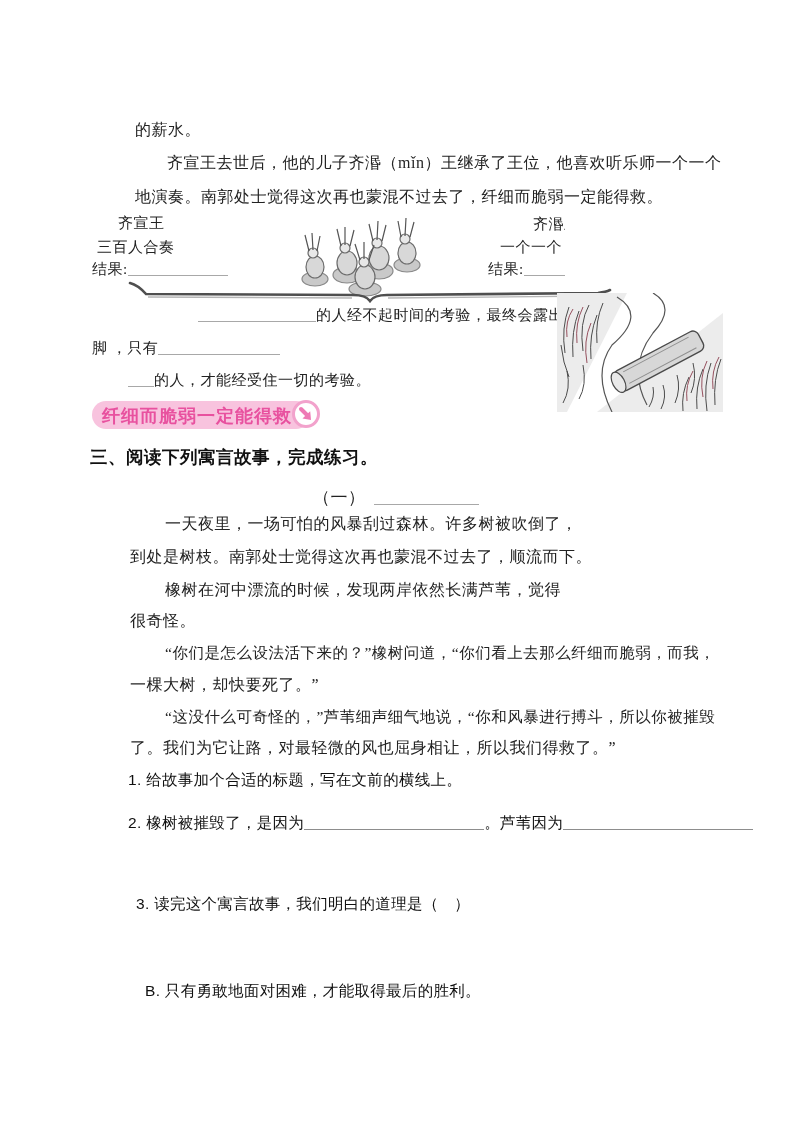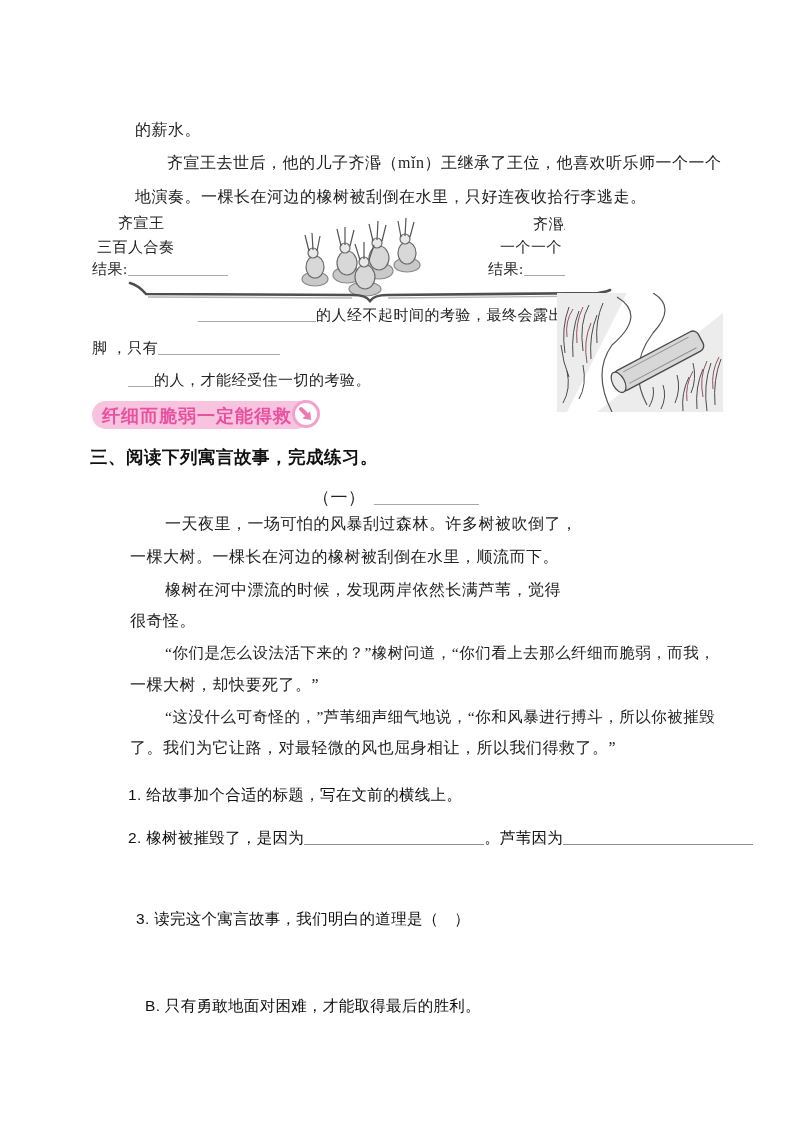--- a/index.html
+++ b/index.html
@@ -9,31 +9,31 @@
   .hei{font-family:"Liberation Sans","DejaVu Sans",sans-serif;color:#101010;}
   .small{font-size:15px;}
   .blank{display:inline-block;border-bottom:1.6px solid #a8a8a8;height:14px;vertical-align:-2px;}
   .blank.dark{border-bottom-color:#8d8d8d;}
   .banner-pill{position:absolute;left:92px;top:401px;width:218px;height:28px;
     background:#f8c3de;border-radius:14px;}
   .banner-title{position:absolute;left:102px;top:404px;font-weight:bold;font-size:18px;
     letter-spacing:1px;color:#e8519f;font-family:"Liberation Sans","DejaVu Sans",sans-serif;}
   .section-heading{position:absolute;left:90px;top:445px;font-weight:bold;font-size:17.5px;
     letter-spacing:.5px;}
-  .q{font-size:15.5px;letter-spacing:.3px;margin-top:15px;}
+  .q{font-size:15.5px;letter-spacing:.3px;}
   .clipbox{position:absolute;overflow:hidden;}
 </style>
 </head>
 <body>
 
 <div id="page">
 
   <div class="abs kai" style="left:135px;top:120px;">的薪水。</div>
   <div class="abs kai" style="left:167px;top:153px;">齐宣王去世后，他的儿子齐湣（mǐn）王继承了王位，他喜欢听乐师一个一个</div>
-  <div class="abs kai" style="left:135px;top:187px;">地演奏。一棵长在河边的橡树被刮倒在水里，只好连夜收拾行李逃走。</div>
+  <div class="abs kai" style="left:135px;top:187px;">地演奏。南郭处士觉得这次再也蒙混不过去了，纤细而脆弱一定能得救。</div>
 
   <div class="abs kai small" style="left:118px;top:214px;">齐宣王</div>
   <div class="abs kai small" style="left:97px;top:238px;">三百人合奏</div>
   <div class="abs kai small" style="left:92px;top:260px;">
     <span>结果:</span><span class="blank" style="width:100px;"></span>
   </div>
 
   <svg class="abs" style="left:295px;top:213px;" width="142" height="84" viewBox="0 0 142 84">
     <g stroke="#6b6b6b" stroke-width="1.2" fill="#d8d8d8">
       <ellipse cx="20" cy="66" rx="13" ry="7" fill="#c9c9c9" stroke="#888"></ellipse>
@@ -128,21 +128,21 @@
     <polygon points="20,21 11.5,19.5 19.2,12.2" fill="#ee7ab5"></polygon>
   </svg>
 
   <div class="abs hei section-heading">三、阅读下列寓言故事，完成练习。</div>
 
   <div class="abs kai" style="left:313px;top:486px;font-size:17px;">
     <span>（一）</span><span class="blank" style="width:105px;margin-left:8px;"></span>
   </div>
 
   <div class="abs kai" style="left:165px;top:514px;">一天夜里，一场可怕的风暴刮过森林。许多树被吹倒了，</div>
-  <div class="abs kai" style="left:130px;top:547px;">一棵大树。一棵长在河边的橡树被刮倒在水里，顺流而下。</div>
+  <div class="abs kai" style="left:130px;top:547px;">到处是树枝。南郭处士觉得这次再也蒙混不过去了，顺流而下。</div>
   <div class="abs kai" style="left:165px;top:580px;">橡树在河中漂流的时候，发现两岸依然长满芦苇，觉得</div>
   <div class="abs kai" style="left:130px;top:611px;">很奇怪。</div>
   <div class="abs kai" style="left:165px;top:643px;font-size:15.5px;">“你们是怎么设法活下来的？”橡树问道，“你们看上去那么纤细而脆弱，而我，</div>
   <div class="abs kai" style="left:130px;top:675px;">一棵大树，却快要死了。”</div>
   <div class="abs kai" style="left:165px;top:707px;font-size:15.5px;">“这没什么可奇怪的，”芦苇细声细气地说，“你和风暴进行搏斗，所以你被摧毁</div>
   <div class="abs kai" style="left:130px;top:738px;">了。我们为它让路，对最轻微的风也屈身相让，所以我们得救了。”</div>
 
   <div class="abs hei q" style="left:128px;top:770px;">1. 给故事加个合适的标题，写在文前的横线上。</div>
 
   <div class="abs hei q" style="left:128px;top:813px;">

